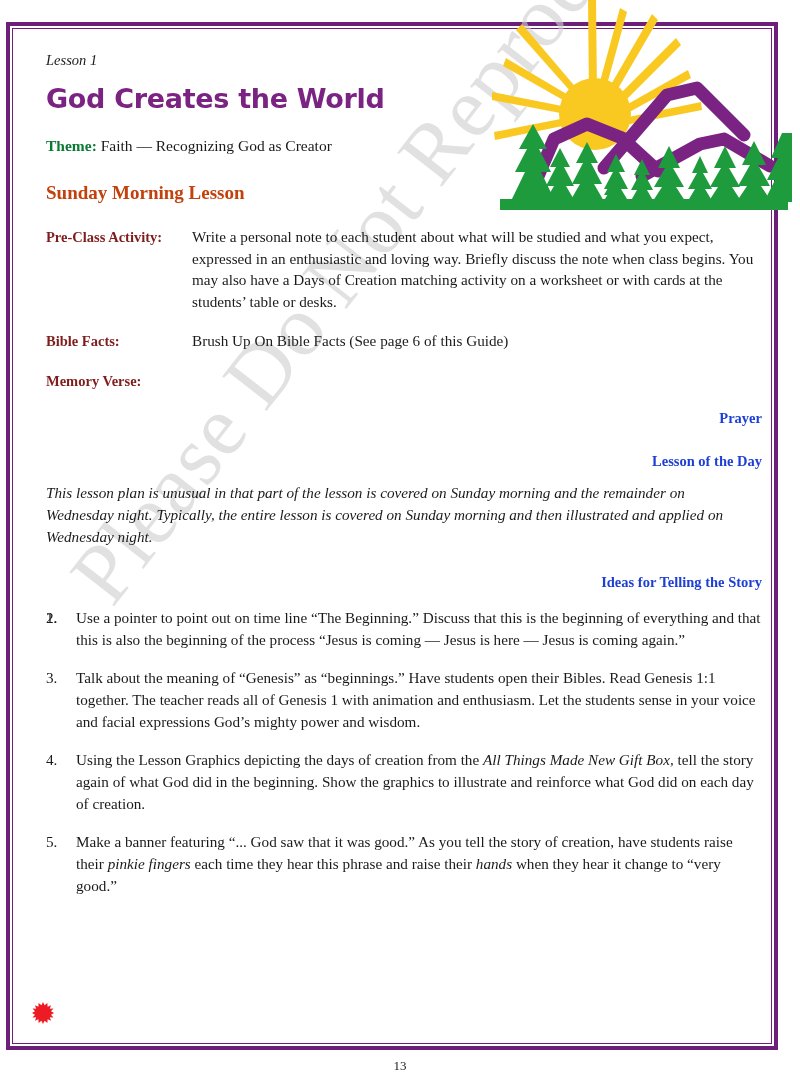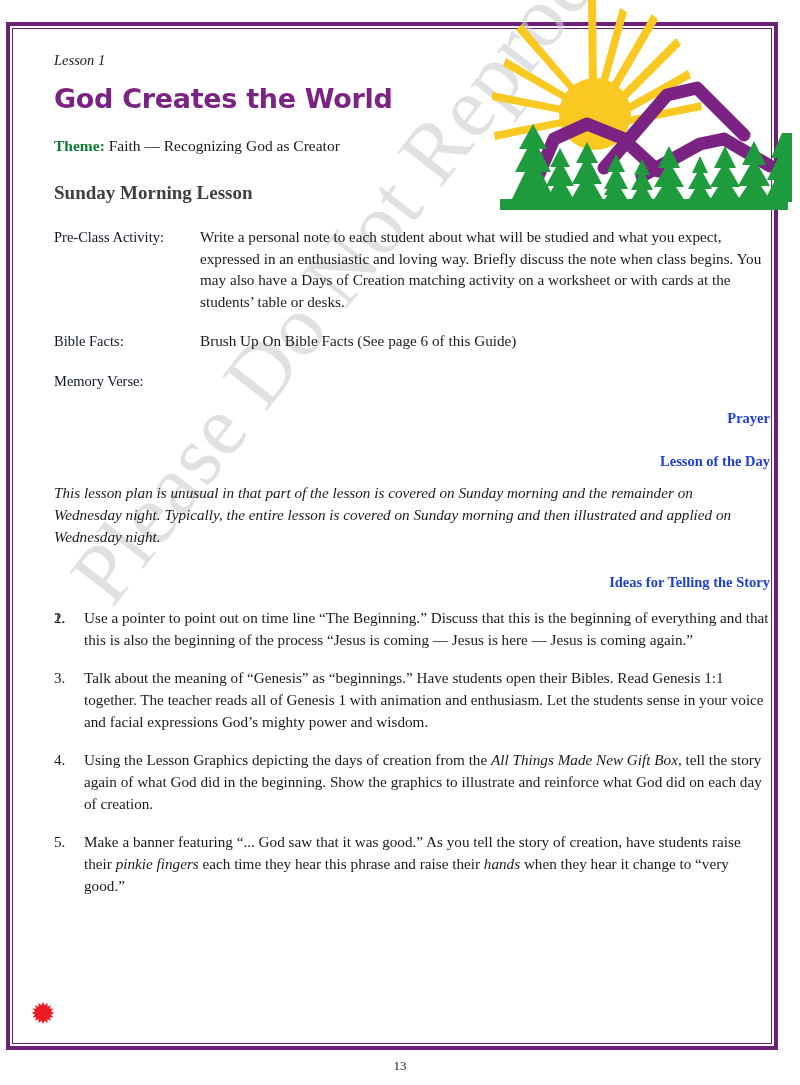--- a/index.html
+++ b/index.html
@@ -72,21 +72,21 @@
     left: 492px;
     top: -4px;
     width: 300px;
     height: 228px;
     z-index: 4;
   }
 
   
   #content {
     position: absolute;
-    left: 54px;
+    left: 46px;
     top: 52px;
     width: 716px;
     z-index: 3;
   }
 
   .lesson-eyebrow {
     font-family: "Liberation Serif", serif;
     font-style: italic;
     font-size: 14.5px;
     color: #1a1a1a;
@@ -110,35 +110,35 @@
   .theme-label {
     font-weight: bold;
     color: #0b7a33;
     text-align: right;
   }
   .theme-text { color: #1a1a1a; }
 
   .section-head-red {
     font-size: 19px;
     font-weight: bold;
-    color: #404040;
+    color: #c2410c;
     margin: 0 0 22px 0;
   }
 
   
   .row {
     display: flex;
     margin-bottom: 18px;
   }
   .row-label {
     width: 146px;
     flex: 0 0 146px;
     font-size: 14.5px;
-    font-weight: normal;
-    color: #0f172a;
+    font-weight: bold;
+    color: #7f1d1d;
     line-height: 1.42;
     padding-top: 1px;
   }
   .row-body {
     flex: 1 1 auto;
     font-size: 15.2px;
     line-height: 1.42;
     color: #1a1a1a;
     text-align: left;
   }

